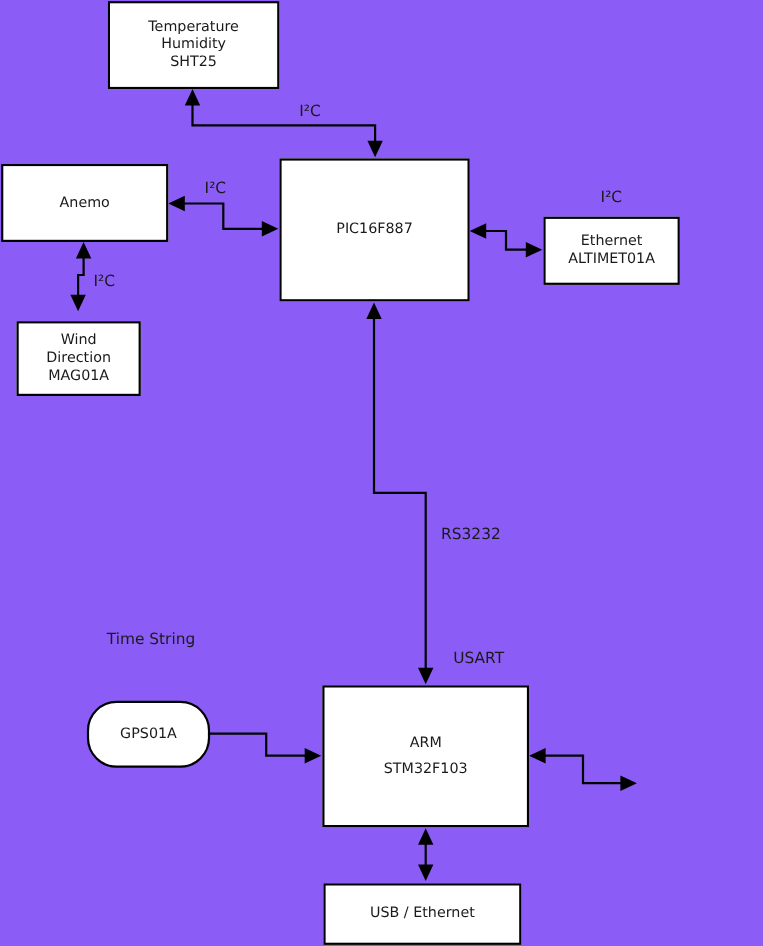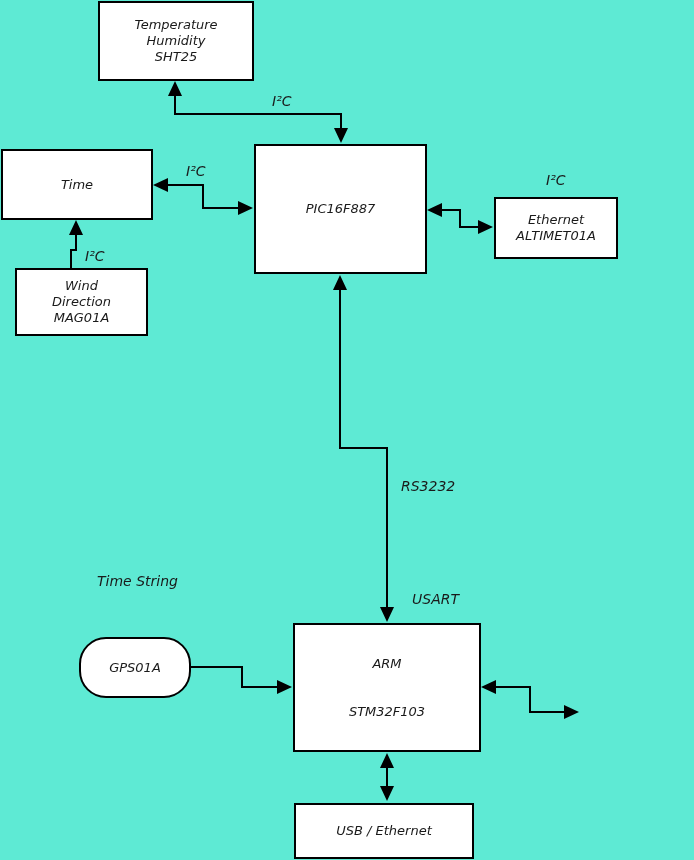--- a/index.html
+++ b/index.html
@@ -2,50 +2,49 @@
 <html><head>
 <meta charset="utf-8">
 <style>
   * { margin: 0; padding: 0; box-sizing: border-box; }
   html, body { background: #ffffff; }
   body { font-family: "DejaVu Sans", "Liberation Sans", sans-serif; }
   .canvas {
     position: relative;
     width: 694px;
     height: 860px;
-    background: #5eead4;
+    background: #8b5cf6;
     overflow: hidden;
     color: #1a1a1a;
-    font-style: italic;
   }
   svg.wires { position: absolute; left: 0; top: 0; width: 694px; height: 860px; }
   svg.wires polyline { fill: none; stroke: #000; stroke-width: 2; }
   svg.wires polygon { fill: #000; stroke: none; }
   .box {
     position: absolute;
     background: #ffffff;
     border: 2px solid #000000;
     display: flex;
     flex-direction: column;
     align-items: center;
     justify-content: center;
     text-align: center;
     font-size: 13px;
     line-height: 16px;
     color: #1a1a1a;
   }
   .box .line { display: block; }
   .box-sht25   { left: 98px;  top: 1px;   width: 156px; height: 80px; }
   .box-anemo   { left: 1px;   top: 149px; width: 152px; height: 71px; }
-  .box-wind    { left: 15px;  top: 268px; width: 133px; height: 68px; }
+  .box-wind    { left: 15px;  top: 292px; width: 113px; height: 68px; }
   .box-pic     { left: 254px; top: 144px; width: 173px; height: 130px; }
   .box-baro    { left: 494px; top: 197px; width: 124px; height: 62px; }
   .box-gps     { left: 79px;  top: 637px; width: 112px; height: 61px; border-radius: 27px; }
   .box-arm     { left: 293px; top: 623px; width: 188px; height: 129px; }
-  .box-arm .line { margin: 16px 0; }
+  .box-arm .line { margin: 4px 0; }
   .box-sdcard  { left: 580px; top: 684px; width: 112px; height: 59px; }
   .box-usb     { left: 294px; top: 803px; width: 180px; height: 56px; }
   .lbl {
     position: absolute;
     font-size: 14px;
     line-height: 14px;
     white-space: nowrap;
     color: #1a1a1a;
   }
   .lbl-i2c-sht25 { left: 272px; top: 94px; }
@@ -111,21 +110,21 @@
     </g>
   </svg>
 
   <div class="box box-sht25">
     <span class="line">Temperature</span>
     <span class="line">Humidity</span>
     <span class="line">SHT25</span>
   </div>
 
   <div class="box box-anemo">
-    <span class="line">Time</span>
+    <span class="line">Anemo</span>
   </div>
 
   <div class="box box-wind">
     <span class="line">Wind</span>
     <span class="line">Direction</span>
     <span class="line">MAG01A</span>
   </div>
 
   <div class="box box-pic">
     <span class="line">PIC16F887</span>

